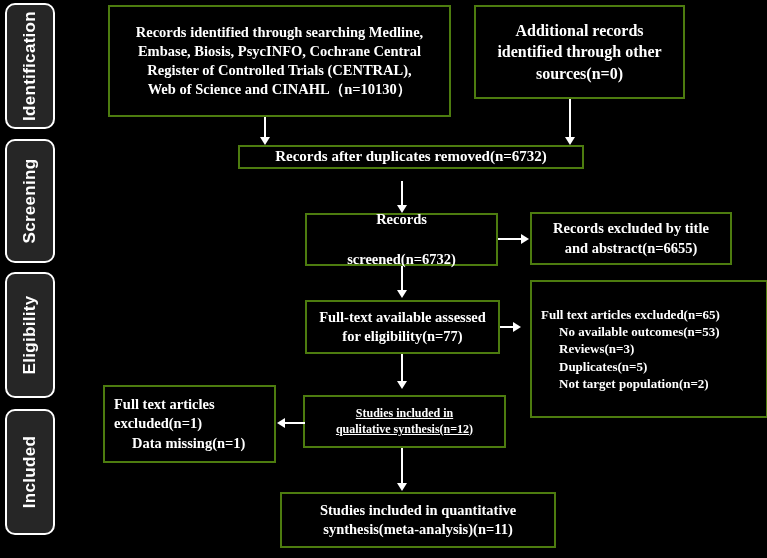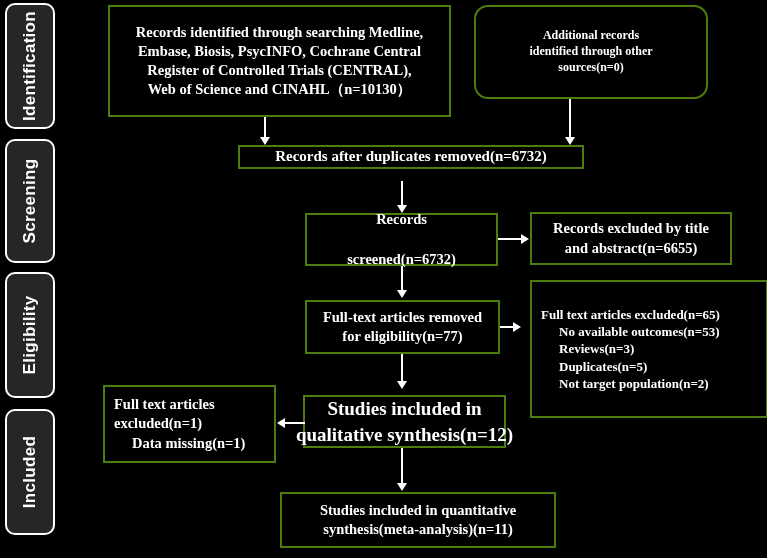--- a/index.html
+++ b/index.html
@@ -119,60 +119,60 @@
     <span class="stage-label">Included</span>
   </div>
 
   <div class="box" style="left:108px; top:5px; width:343px; height:112px; font-size:14.5px;">
     <span class="line">Records identified through searching Medline,</span>
     <span class="line">Embase, Biosis, PsycINFO, Cochrane Central</span>
     <span class="line">Register of Controlled Trials (CENTRAL),</span>
     <span class="line">Web of Science and CINAHL（n=10130）</span>
   </div>
 
-  <div class="box" style="left:474px; top:5px; width:234px; height:94px; font-size:12px;border-radius:14px;">
+  <div class="box" style="left:474px; top:5px; width:211px; height:94px; font-size:16px;">
     <span class="line">Additional records</span>
     <span class="line">identified through other</span>
     <span class="line">sources(n=0)</span>
   </div>
 
   <div class="box" style="left:238px; top:145px; width:346px; height:24px; font-size:15px;">
     <span class="line">Records after duplicates removed(n=6732)</span>
   </div>
 
   <div class="box" style="left:305px; top:213px; width:193px; height:53px; font-size:14.5px;gap:20px;">
     <span class="line">Records</span>
     <span class="line">screened(n=6732)</span>
   </div>
 
   <div class="box" style="left:530px; top:212px; width:202px; height:53px; font-size:14.5px;">
     <span class="line">Records excluded by title</span>
     <span class="line">and abstract(n=6655)</span>
   </div>
 
   <div class="box" style="left:305px; top:300px; width:195px; height:54px; font-size:14.5px;">
-    <span class="line">Full-text articles removed</span>
+    <span class="line">Full-text available assessed</span>
     <span class="line">for eligibility(n=77)</span>
   </div>
 
   <div class="box left-align" style="left:522px; top:280px; width:238px; height:138px; font-size:13px;margin-left:8px;">
     <span class="line">Full text articles excluded(n=65)</span>
     <span class="line indent">No available outcomes(n=53)</span>
     <span class="line indent">Reviews(n=3)</span>
     <span class="line indent">Duplicates(n=5)</span>
     <span class="line indent">Not target population(n=2)</span>
   </div>
 
   <div class="box left-align" style="left:103px; top:385px; width:173px; height:78px; font-size:14.5px;">
     <span class="line">Full text articles</span>
     <span class="line">excluded(n=1)</span>
     <span class="line indent">Data missing(n=1)</span>
   </div>
 
-  <div class="box" style="left:303px; top:395px; width:203px; height:53px; font-size:19px;">
+  <div class="box" style="left:303px; top:395px; width:203px; height:53px; font-size:12px;text-decoration:underline;">
     <span class="line">Studies included in</span>
     <span class="line">qualitative synthesis(n=12)</span>
   </div>
 
   <div class="box" style="left:280px; top:492px; width:276px; height:56px; font-size:14.5px;">
     <span class="line">Studies included in quantitative</span>
     <span class="line">synthesis(meta-analysis)(n=11)</span>
   </div>
 
   <div class="vline" style="left:264px; top:117px; height:22px;"></div>

